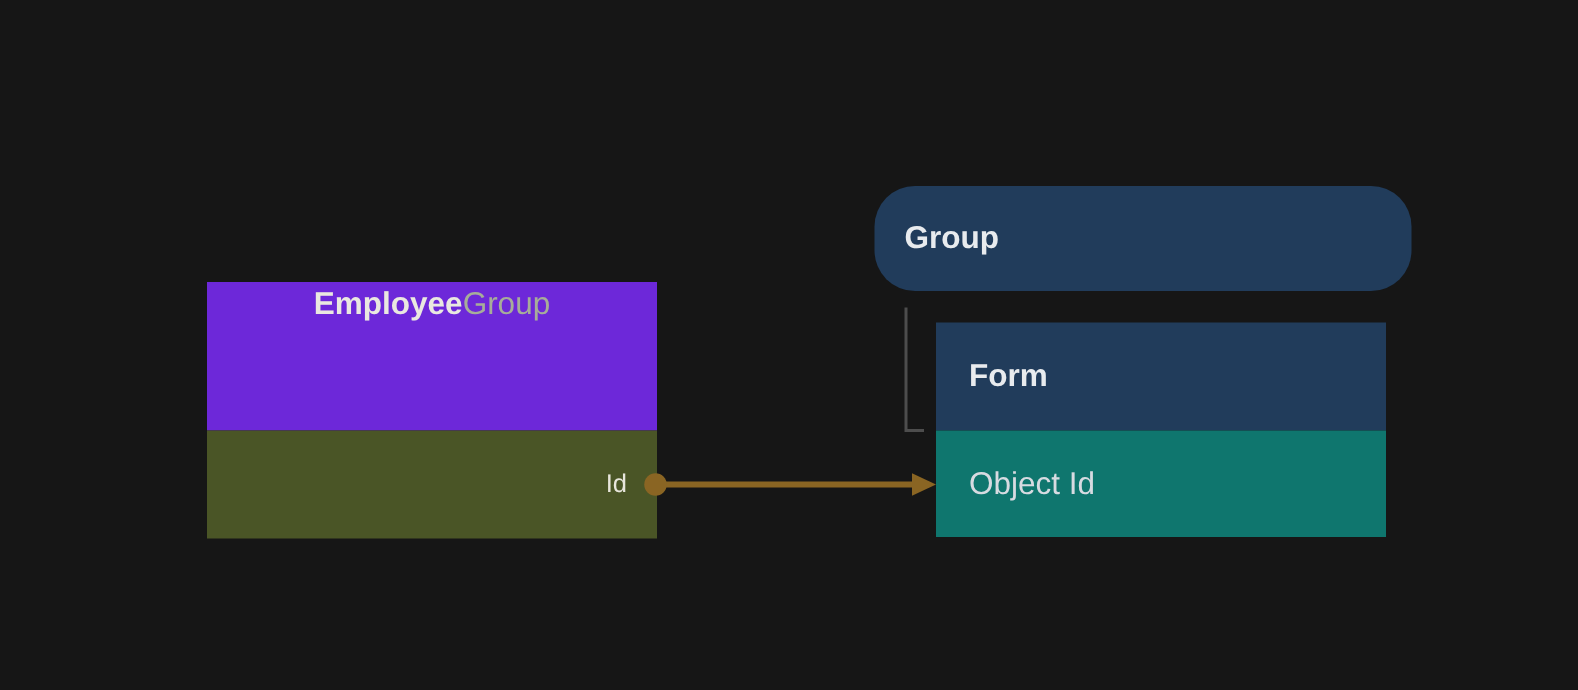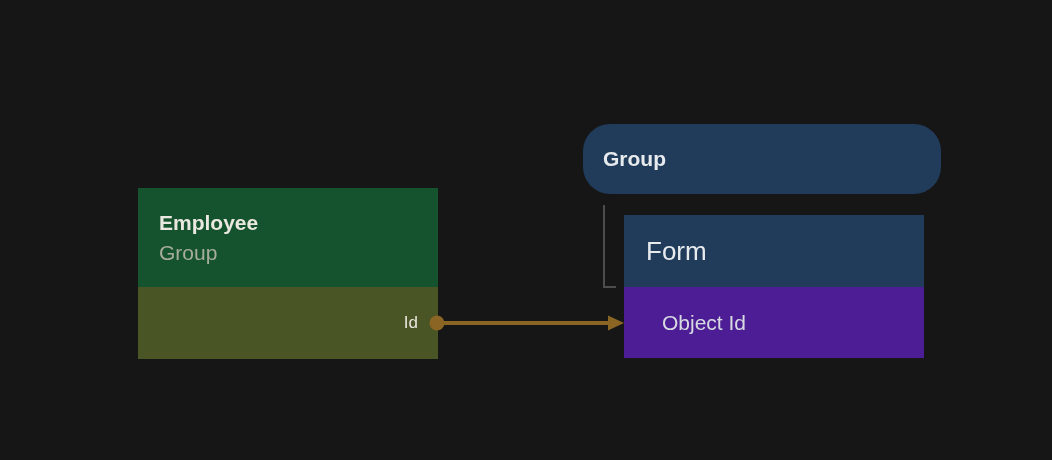--- a/index.html
+++ b/index.html
@@ -9,22 +9,22 @@
     height: 460px;
     background: #161616;
     overflow: hidden;
     font-family: "Liberation Sans", sans-serif;
   }
   .node { position: absolute; }
 
   
   .node-employee { left: 138px; top: 188px; width: 300px; }
   .node-employee .hdr {
-    height: 99px; background: #14532d;
-    display: flex; flex-direction: column; justify-content: center;
+    height: 99px; background: #6d28d9;
+    display: flex; justify-content: center;
     padding: 0 21px; box-sizing: border-box;
   }
   .node-employee .hdr .title { color: #eae8e0; font-size: 21px; font-weight: 700; line-height: 30px; }
   .node-employee .hdr .subtitle { color: #a7ad99; font-size: 21px; font-weight: 400; line-height: 30px; }
   .node-employee .row {
     height: 72px; background: #4a5526;
     display: flex; align-items: center; justify-content: flex-end;
     padding: 0 20px; box-sizing: border-box;
     color: #e8e6dc; font-size: 17px; font-weight: 400;
   }
@@ -38,25 +38,25 @@
   }
   .node-group .title { color: #e8ebee; font-size: 21px; font-weight: 700; }
 
   
   .node-form { left: 624px; top: 215px; width: 300px; }
   .node-form .hdr {
     height: 72px; background: #213c5b;
     display: flex; align-items: center;
     padding: 0 22px; box-sizing: border-box;
   }
-  .node-form .hdr .title { color: #e8ebee; font-size: 26px; font-weight: 400; }
+  .node-form .hdr .title { color: #e8ebee; font-size: 21px; font-weight: 700; }
   .node-form .row {
-    height: 71px; background: #4c1d95;
+    height: 71px; background: #0f766e;
     display: flex; align-items: center;
-    padding: 0 38px; box-sizing: border-box;
+    padding: 0 22px; box-sizing: border-box;
     color: #d7dbe1; font-size: 21px; font-weight: 400;
   }
 
   .edges {
     position: absolute; left: 0; top: 0;
     width: 1052px; height: 460px;
     pointer-events: none;
   }
 </style>
 </head>

